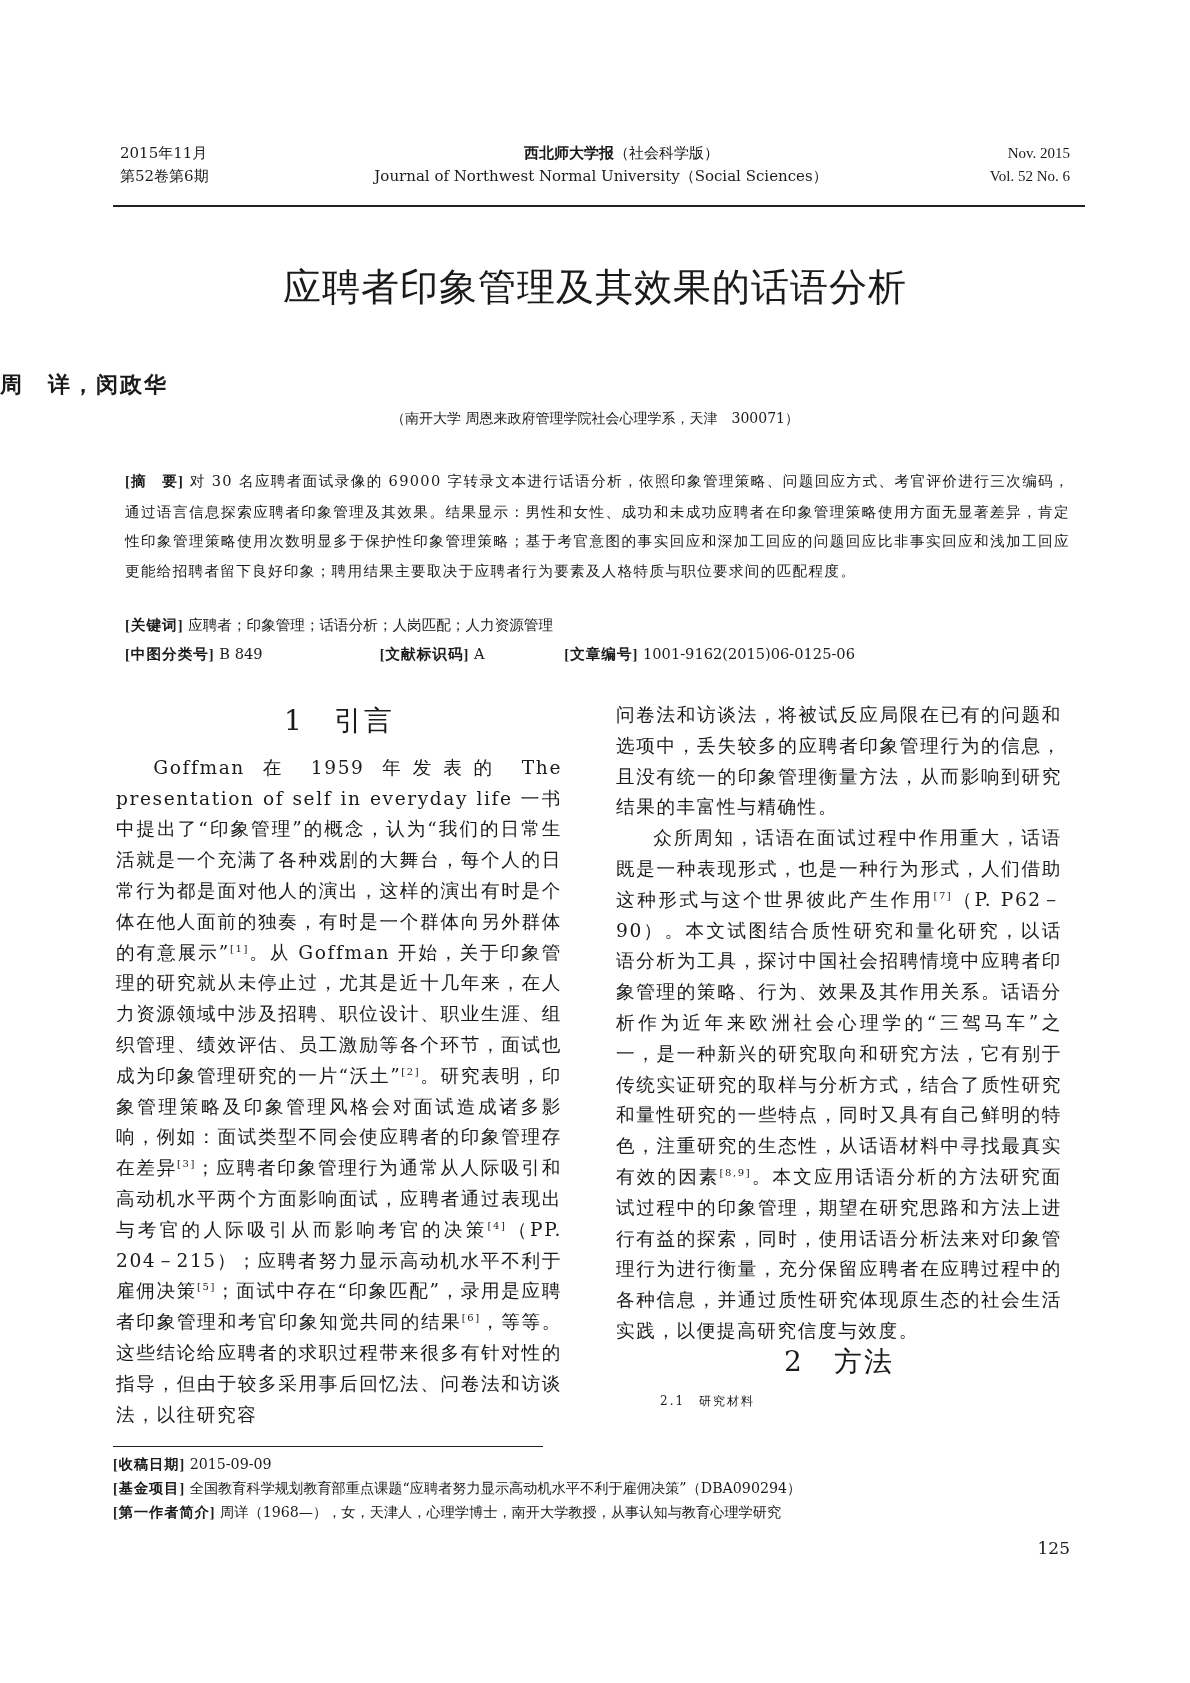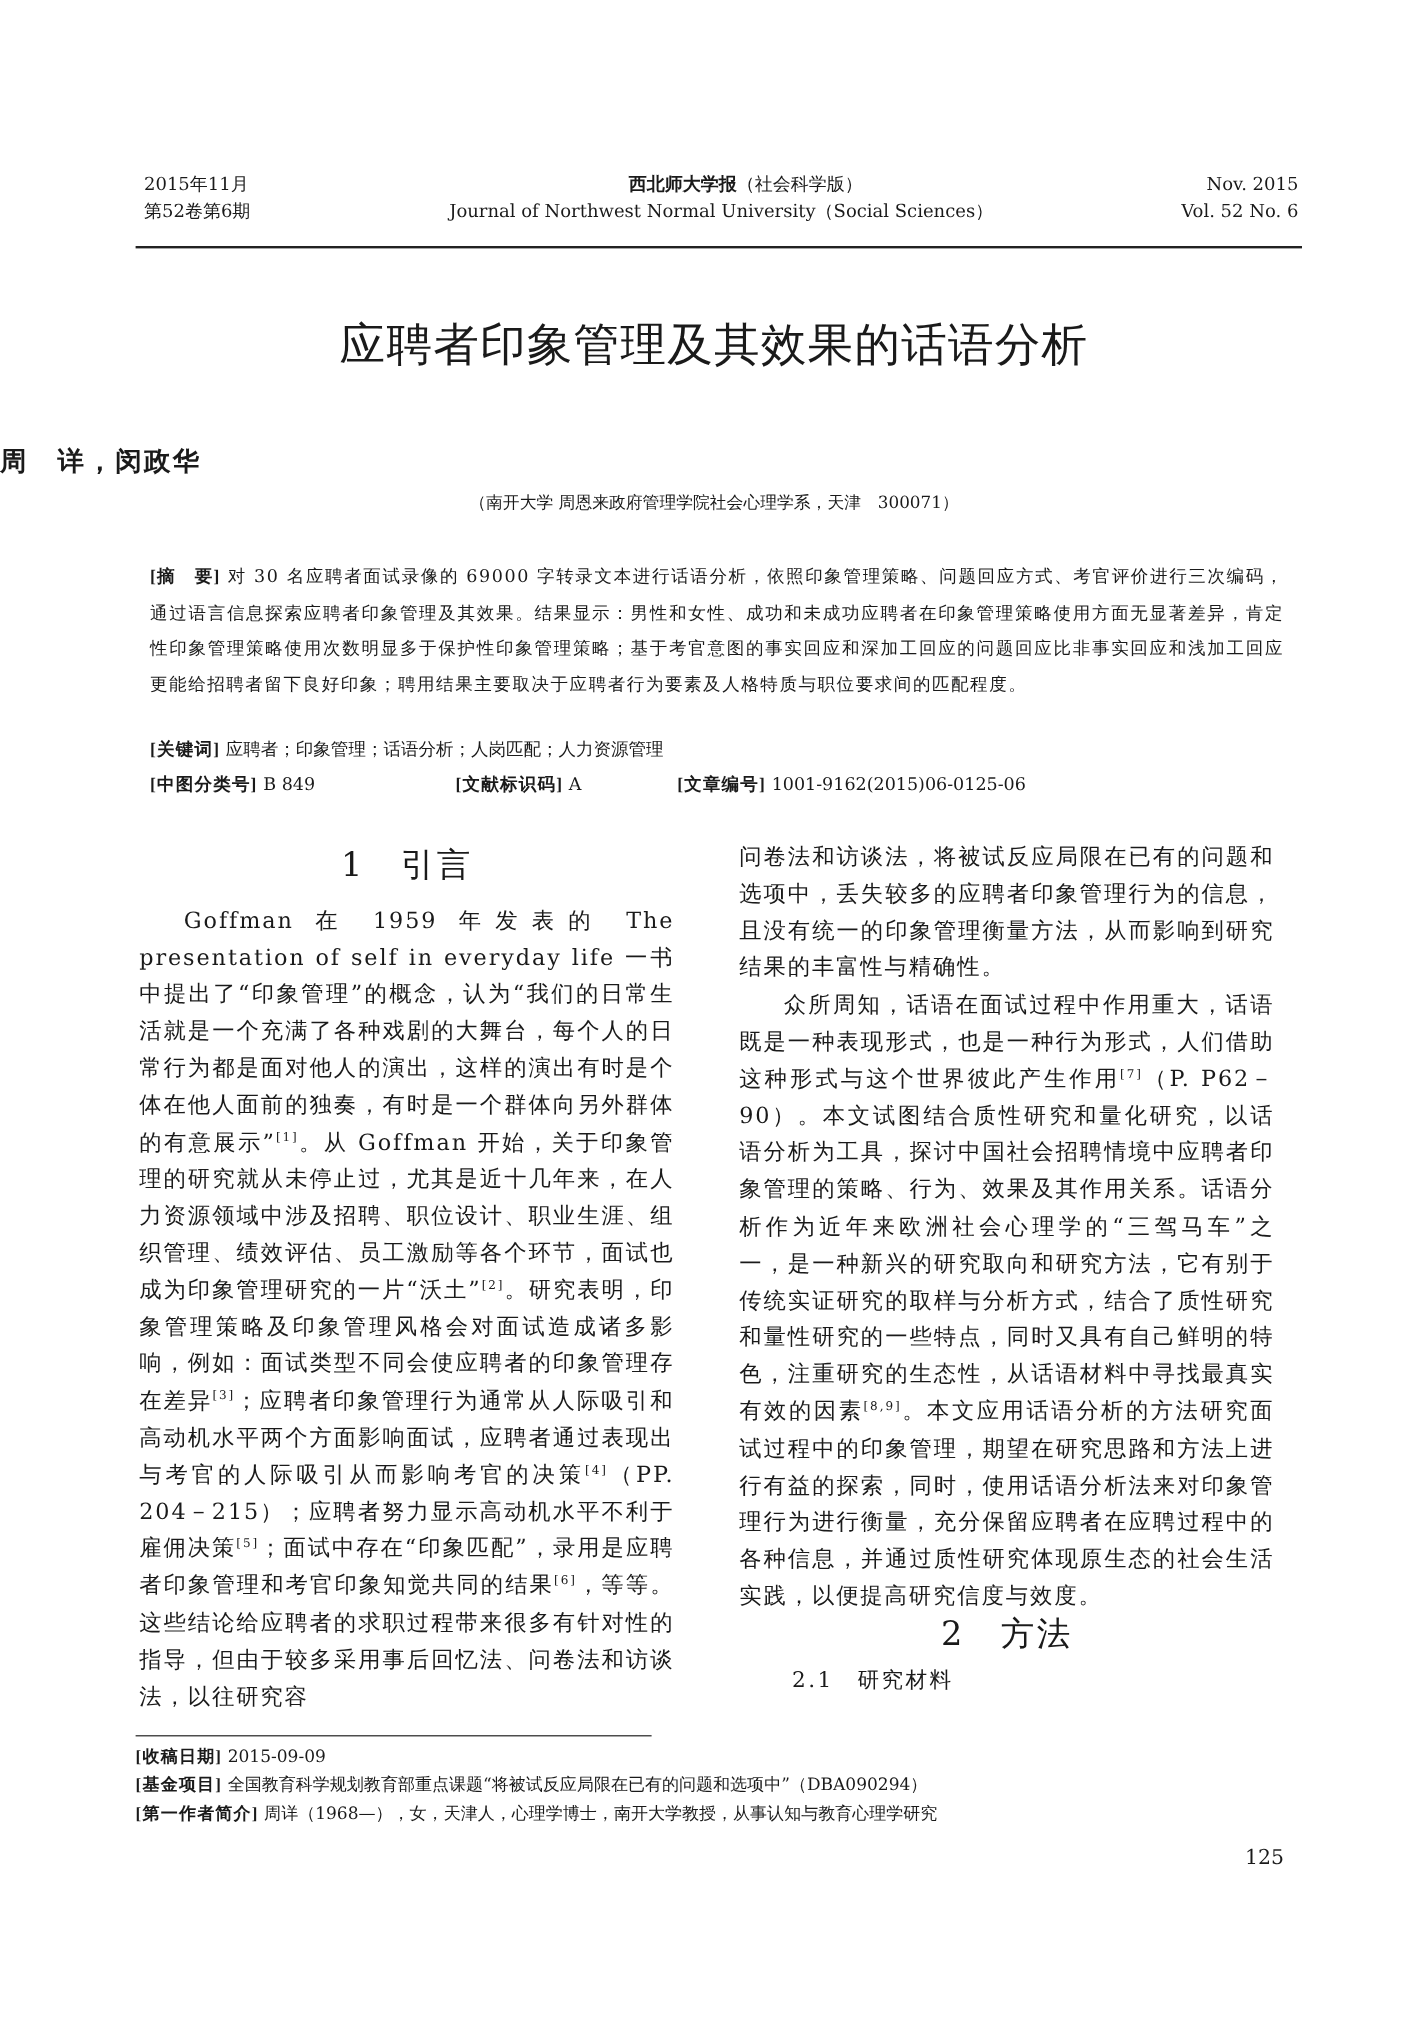--- a/index.html
+++ b/index.html
@@ -5,42 +5,42 @@
   html, body { margin: 0; padding: 0; background: #ffffff; }
   body {
     width: 1190px; height: 1683px; position: relative; overflow: hidden;
     font-family: "DejaVu Serif", "Liberation Serif", serif;
     color: #1a1a1a;
   }
   .hdr { position: absolute; top: 142px; left: 120px; width: 962px; height: 50px; }
   .hdr .l, .hdr .c, .hdr .r { position: absolute; top: 0; font-size: 15px; line-height: 23px; }
   .hdr .l { left: 0; text-align: left; }
   .hdr .c { left: 0; width: 962px; text-align: center; }
-  .hdr .r { right: 0; text-align: right; }
+  .hdr .r { right: 12px; text-align: right; font-family: Liberation Serif, serif; }
   .hdr .c .jname { font-weight: bold; padding-left: 41px; }
   .hdr-rule { position: absolute; top: 205px; left: 113px; width: 972px; height: 0; border-top: 2px solid #222; }
 
   .title { position: absolute; top: 262px; left: 0; width: 1190px; text-align: center;
     font-size: 38px; letter-spacing: 1px; font-family: "DejaVu Sans", "Liberation Sans", sans-serif; font-weight: normal; }
   .authors { position: absolute; top: 370px; left: 0; width: 1190px; text-align: left;
     font-size: 22px; font-weight: bold; letter-spacing: 2px; }
   .affil { position: absolute; top: 410px; left: 0; width: 1190px; text-align: center; font-size: 14px; }
 
   .abstract { position: absolute; top: 466px; left: 125px; width: 945px; font-size: 14.6px; line-height: 29.5px; letter-spacing: 1.3px; text-align: justify; }
   .tag { font-family: Liberation Serif, serif; font-weight: bold; letter-spacing: 1px; }
   .meta-line { position: absolute; left: 125px; width: 945px; font-size: 14.6px; line-height: 24px; }
   .kw { top: 613px; }
   .cls { top: 642px; }
   .cls span.seg { display: inline-block; }
 
   .col { position: absolute; top: 700px; width: 446px; font-size: 18.6px; line-height: 30.8px; text-align: justify; letter-spacing: 1.6px; }
   .col-left { left: 116px; }
   .col-right { left: 616px; }
   .sec-head { text-align: center; font-size: 28px; letter-spacing: 2px; margin: 6px 0 16px 0; }
-  .sub-head { font-size: 18px; padding-left: 44px; letter-spacing: 2px; }
+  .sub-head { font-size: 12px; padding-left: 44px; letter-spacing: 2px; }
   p.para { margin: 0; text-indent: 2em; }
   p.cont { margin: 0; text-indent: 0; }
   sup { font-size: 10px; vertical-align: 7px; line-height: 0; }
 
   .foot-rule { position: absolute; top: 1446px; left: 113px; width: 430px; border-top: 1.5px solid #222; }
   .foot { position: absolute; left: 113px; width: 980px; font-size: 14.2px; line-height: 24px; }
   .f1 { top: 1452px; } .f2 { top: 1476px; } .f3 { top: 1500px; }
   .pageno { position: absolute; top: 1538px; right: 120px; font-size: 17px; }
 </style>
 </head>
@@ -103,20 +103,20 @@
   <div class="sub-head">2.1　研究材料</div>
 </div>
 
 <div class="foot-rule"></div>
 <div class="foot f1">
   <span class="tag">[收稿日期]</span>
   <span>2015-09-09</span>
 </div>
 <div class="foot f2">
   <span class="tag">[基金项目]</span>
-  <span>全国教育科学规划教育部重点课题“将被试反应局限在已有的问题和选项中”（DBA090294）</span>
+  <span>全国教育科学规划教育部重点课题“应聘者努力显示高动机水平不利于雇佣决策”（DBA090294）</span>
 </div>
 <div class="foot f3">
   <span class="tag">[第一作者简介]</span>
   <span>周详（1968—），女，天津人，心理学博士，南开大学教授，从事认知与教育心理学研究</span>
 </div>
 
 <div class="pageno">125</div>
 
 </body></html>

